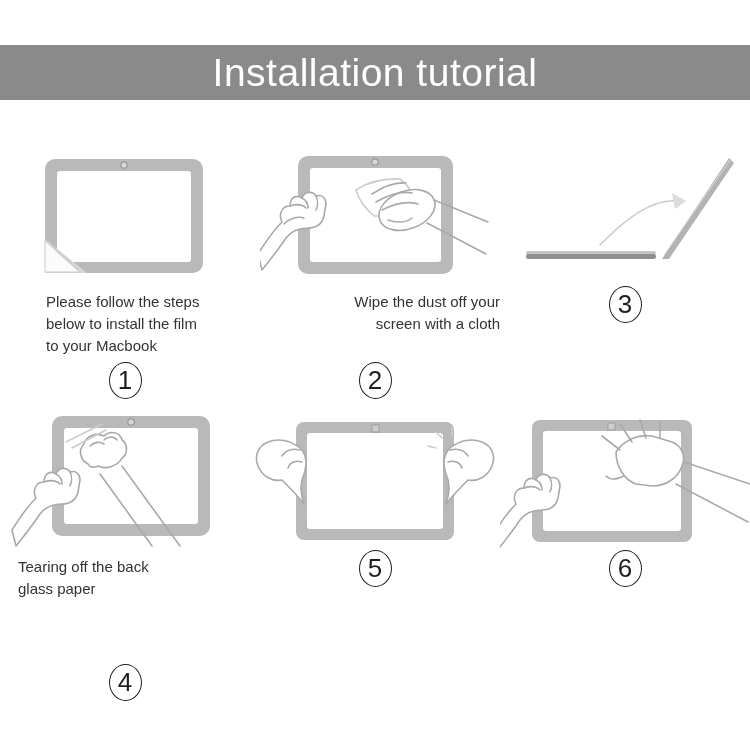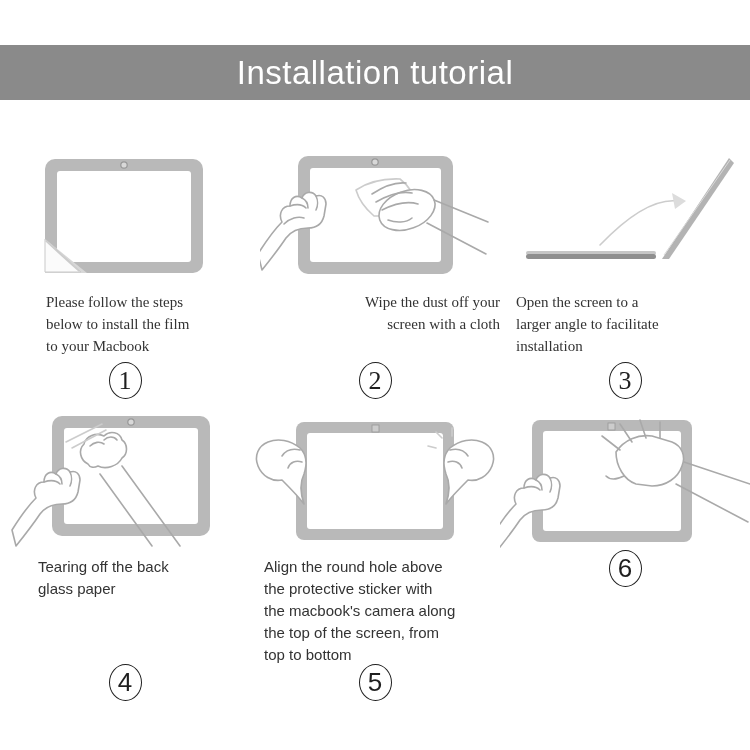--- a/index.html
+++ b/index.html
@@ -6,39 +6,39 @@
   .page {
     position:relative; width:750px; height:750px; background:#ffffff;
     font-family:"Liberation Sans", sans-serif; overflow:hidden;
   }
   .banner {
     position:absolute; top:45px; left:0; width:750px; height:55px;
     background:var(--banner_bg,#8a8a8a);
     display:flex; align-items:center; justify-content:center;
   }
   .banner-title {
-    color:var(--banner_text,#ffffff); font-size:33px; letter-spacing:0.5px;
+    color:var(--banner_text,#ffffff); font-size:39px; letter-spacing:0.5px;
   }
   .row { position:absolute; left:0; width:750px; display:flex; }
-  .row1 { top:100px; height:300px;font-family:Liberation Serif, serif; }
+  .row1 { top:100px; height:300px; }
   .row2 { top:400px; height:308px; }
   .step { width:250px; display:flex; flex-direction:column; }
   .illus { display:flex; justify-content:center; align-items:flex-end; }
   .row1 .illus { height:186px; }
   .row2 .illus { height:150px; }
   .caption {
     font-size:15px; line-height:22px; color:var(--text,#333333);
     white-space:pre-line; box-sizing:border-box;
   }
   .row1 .caption { height:76px; padding-top:5px; }
   .row2 .caption { height:114px; padding-top:6px; }
   .s1 .caption { padding-left:46px; }
   .s2 .caption { padding-left:33px;text-align:right; }
   .s3 .caption { padding-left:16px; }
-  .s4 .caption { padding-left:38px; }
+  .s4 .caption { padding-left:18px; }
   .s5 .caption { padding-left:14px; }
   .s6 .caption { padding-left:12px; }
   .numwrap { display:flex; justify-content:center; }
   .num {
     display:flex; align-items:center; justify-content:center;
     width:33px; height:37px; border:1.5px solid var(--number,#1f1f1f);
     border-radius:50%; font-size:26px; color:var(--number,#1f1f1f);
     box-sizing:border-box;
   }
   
@@ -118,23 +118,20 @@
       <div class="illus">
         <svg width="230" height="145" viewBox="0 0 230 145">
           <path class="hl soft" d="M90,104 Q136,56 168,60" stroke-width="2"></path>
           <polygon fill="#dcdcdc" points="176,60 162,52 165,68"></polygon>
           <rect x="16" y="110" width="130" height="4" rx="2" fill="#c6c6c6"></rect>
           <rect x="16" y="113" width="130" height="5" rx="2.5" fill="#8f8f8f"></rect>
           <polygon fill="#b3b3b3" points="152,118 159,118 224,22 219,17"></polygon>
           <line x1="154" y1="114" x2="220" y2="19" stroke="#d9d9d9" stroke-width="1"></line>
         </svg>
       </div>
-      <div class="caption">Open the screen to a
-larger angle to facilitate
-installation</div>
       <div class="numwrap">
         <span class="num">3</span>
       </div>
     </div>
 
   </div>
 
   <div class="row row2">
 
     <div class="step s4">
@@ -179,25 +176,20 @@
             <path class="hl" d="M0,2 C8,0 14,2 18,8"></path>
             <path class="hl" d="M-2,14 C4,12 10,14 12,20"></path>
           </g>
           <g transform="translate(50,36) scale(-1,1)">
             <path class="hf" d="M0,0 C10,-8 22,-10 32,-6 C42,-2 46,8 42,18 C38,28 28,34 18,32 C10,40 2,48 -4,56 C0,44 0,34 -4,26 C-8,14 -6,6 0,0 Z"></path>
             <path class="hl" d="M0,2 C8,0 14,2 18,8"></path>
             <path class="hl" d="M-2,14 C4,12 10,14 12,20"></path>
           </g>
         </svg>
       </div>
-      <div class="caption">Align the round hole above
-the protective sticker with
-the macbook's camera along
-the top of the screen, from
-top to bottom</div>
       <div class="numwrap">
         <span class="num">5</span>
       </div>
     </div>
 
     <div class="step s6">
       <div class="illus">
         <svg width="250" height="138" viewBox="0 0 250 138">
           <rect class="frame" x="32" y="8" width="160" height="122" rx="8"></rect>
           <rect class="screen" x="43" y="19" width="138" height="100" rx="3"></rect>

